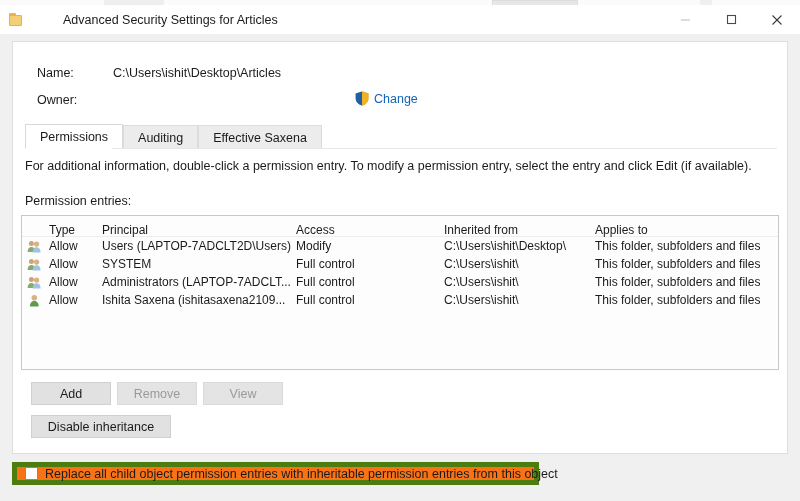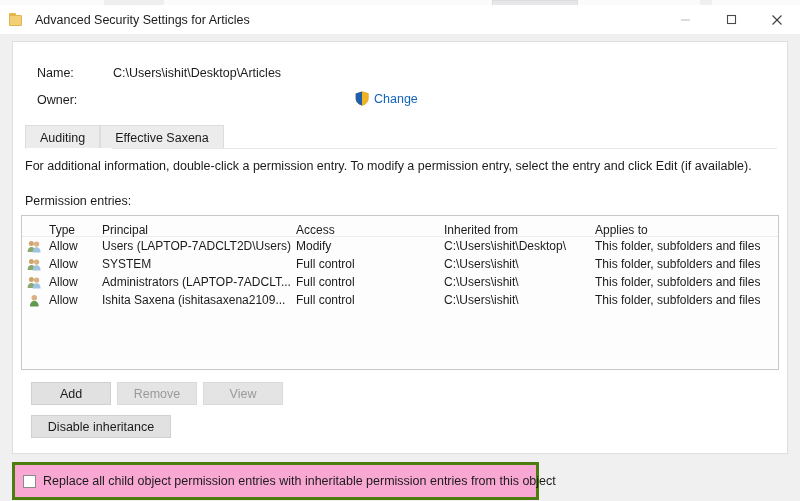--- a/index.html
+++ b/index.html
@@ -58,20 +58,21 @@
     background: #f0f0f0;
     box-sizing: border-box;
   }
 
   .titlebar {
     position: relative;
     height: 29px;
     background: #ffffff;
     display: flex;
     align-items: center;
+    gap: 28px;
   }
   .title-folder {
     width: 16px; height: 14px;
     margin-left: 9px;
     position: relative;
     flex: none;
   }
   .title-folder .tab {
     position: absolute;
     left: 0; top: 0;
@@ -289,24 +290,24 @@
   .btn-remove { left: 104px; top: 340px; width: 80px;  height: 23px; }
   .btn-view   { left: 190px; top: 340px; width: 80px;  height: 23px; }
   .btn-disinh { left: 18px;  top: 373px; width: 140px; height: 23px; }
 
   
   .highlight-box {
     position: absolute;
     left: 12px;
     top: 428px;
     width: 527px;
-    height: 38px;
-    border: 3px solid #4d7c0f;
-    box-sizing: border-box;
-    background: #f9a8d4;
+    height: 23px;
+    border: 5px solid #4d7c0f;
+    box-sizing: border-box;
+    background: #f97316;
   }
   .cb-row {
     position: absolute;
     left: 0; top: 0;
     width: 100%; height: 100%;
     display: flex;
     align-items: center;
     padding-left: 8px;
     box-sizing: border-box;
   }
@@ -379,20 +380,23 @@
           <svg width="14" height="15" viewBox="0 0 14 15" aria-hidden="true">
             <path d="M7 0.6 L13.3 2.6 L13.3 7.2 C13.3 10.8 10.7 13.5 7 14.5 C3.3 13.5 0.7 10.8 0.7 7.2 L0.7 2.6 Z" fill="#f0b323"></path>
             <path d="M7 0.6 L0.7 2.6 L0.7 7.2 C0.7 10.8 3.3 13.5 7 14.5 Z" fill="#1f5fa9"></path>
             <path d="M7 0.6 L13.3 2.6 L13.3 7.2 C13.3 10.8 10.7 13.5 7 14.5" fill="none" stroke="#d89c18" stroke-width="0.6"></path>
           </svg>
         </span>
         <span class="change-text">Change</span>
       </div>
 
       <div class="tabstrip">
+        <div class="tab-item active">
+          <span>Permissions</span>
+        </div>
         <div class="tab-item">
           <span>Auditing</span>
         </div>
         <div class="tab-item">
           <span>Effective Saxena</span>
         </div>
       </div>
       <div class="tab-underline"></div>
       <div class="tab-underline-white" style="left:13px;width:86px;"></div>
 

